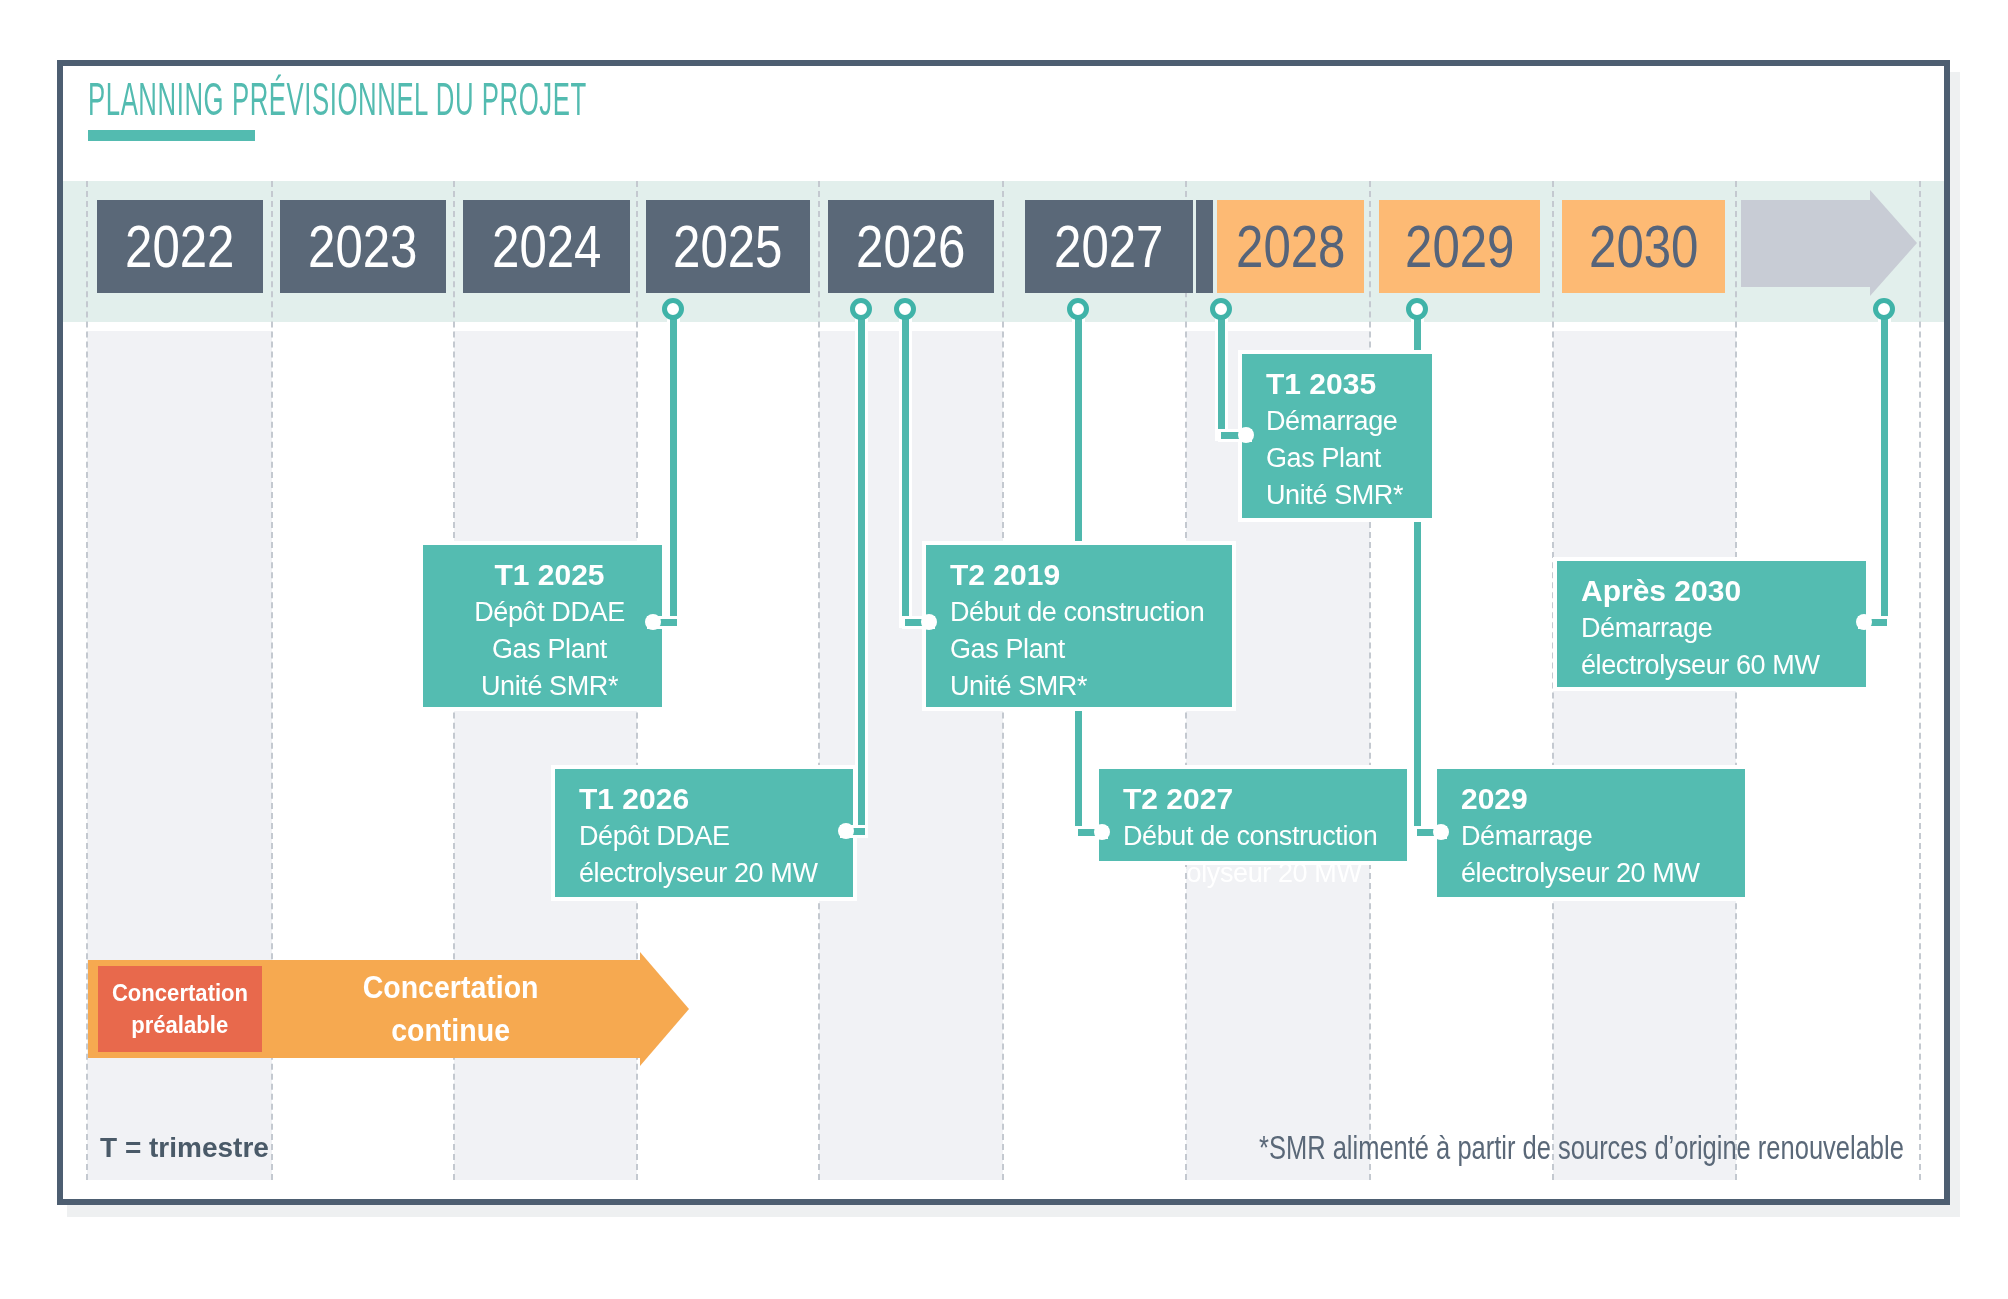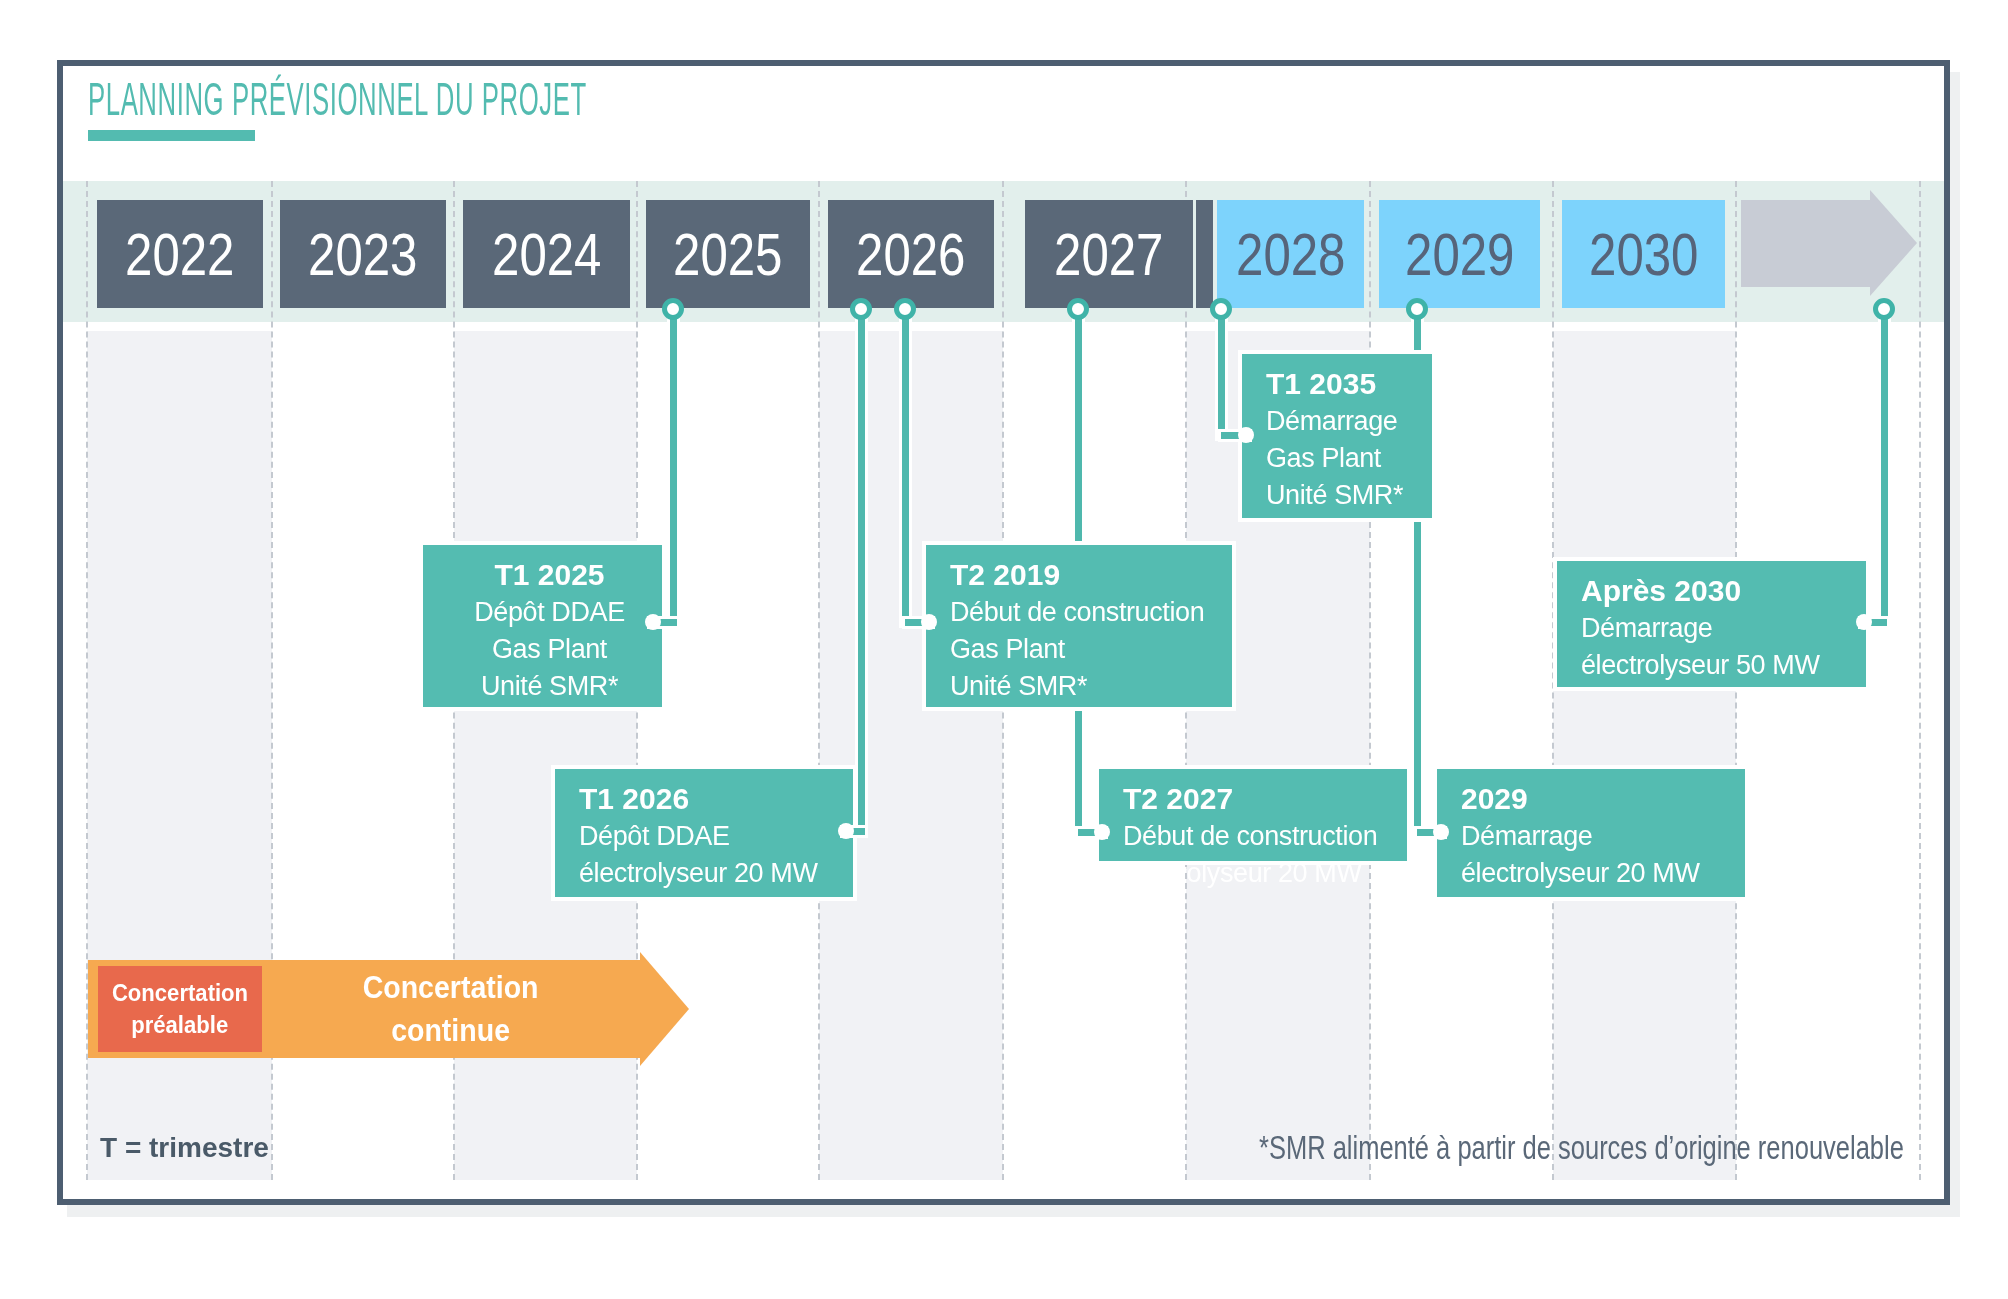--- a/index.html
+++ b/index.html
@@ -15,23 +15,23 @@
   .title{position:absolute;left:88px;top:72px;color:#53bbb0;font-size:46px;font-weight:400;
          transform:scaleX(0.56);transform-origin:left top;white-space:nowrap;letter-spacing:1px;}
   .title-underline{position:absolute;left:88px;top:130px;width:167px;height:11px;background:#53bbb0;}
   
   .band{position:absolute;left:63px;top:181px;width:1881px;height:141px;background:#e2efec;}
   
   .dash{position:absolute;top:181px;height:999px;width:0;border-left:2px dashed #c4c9d0;}
   
   .stripe{position:absolute;top:331px;height:849px;background:#f1f2f5;}
   
-  .yearbox{position:absolute;top:200px;height:108px;display:flex;align-items:center;justify-content:center;}
+  .yearbox{position:absolute;top:200px;height:93px;display:flex;align-items:center;justify-content:center;}
   .yearbox.dark{background:#5a6878;color:#ffffff;}
-  .yearbox.light{background:#7dd3fc;color:#56647a;}
+  .yearbox.light{background:#fdba74;color:#56647a;}
   .year-label{font-size:60px;transform:scaleX(0.82);white-space:nowrap;}
   .year-arrow-body{position:absolute;left:1741px;top:200px;width:130px;height:87px;background:#c8ccd5;}
   .year-arrow-head{position:absolute;left:1870px;top:190px;width:0;height:0;
     border-top:53px solid transparent;border-bottom:53px solid transparent;border-left:47px solid #c8ccd5;}
   
   .circle{position:absolute;top:298px;width:12px;height:12px;border:5px solid #3fb3a8;
           background:#ffffff;border-radius:50%;z-index:8;}
   .vline{position:absolute;width:7px;background:#4fb8ad;box-shadow:0 0 0 3px #ffffff;z-index:4;}
   .hline{position:absolute;height:7px;background:#4fb8ad;box-shadow:0 0 0 3px #ffffff;z-index:24;}
   .dot{position:absolute;width:16px;height:16px;background:#ffffff;border-radius:50%;z-index:30;}
@@ -161,21 +161,21 @@
     <div class="callout-line">Unité SMR*</div>
   </div>
   <div class="callout" style="left:1433px;top:765px;width:316px;height:136px;">
     <div class="callout-title">2029</div>
     <div class="callout-line">Démarrage</div>
     <div class="callout-line">électrolyseur 20 MW</div>
   </div>
   <div class="callout" style="left:1553px;top:557px;width:317px;height:134px;">
     <div class="callout-title">Après 2030</div>
     <div class="callout-line">Démarrage</div>
-    <div class="callout-line">électrolyseur 50 MW</div>
+    <div class="callout-line">électrolyseur 60 MW</div>
   </div>
 
   <div class="hline" style="left:650px;top:619px;width:27px;"></div>
   <div class="hline" style="left:843px;top:828px;width:22px;"></div>
   <div class="hline" style="left:905px;top:619px;width:27px;"></div>
   <div class="hline" style="left:1078px;top:829px;width:27px;"></div>
   <div class="hline" style="left:1221px;top:432px;width:28px;"></div>
   <div class="hline" style="left:1417px;top:829px;width:27px;"></div>
   <div class="hline" style="left:1861px;top:619px;width:26px;"></div>
 

